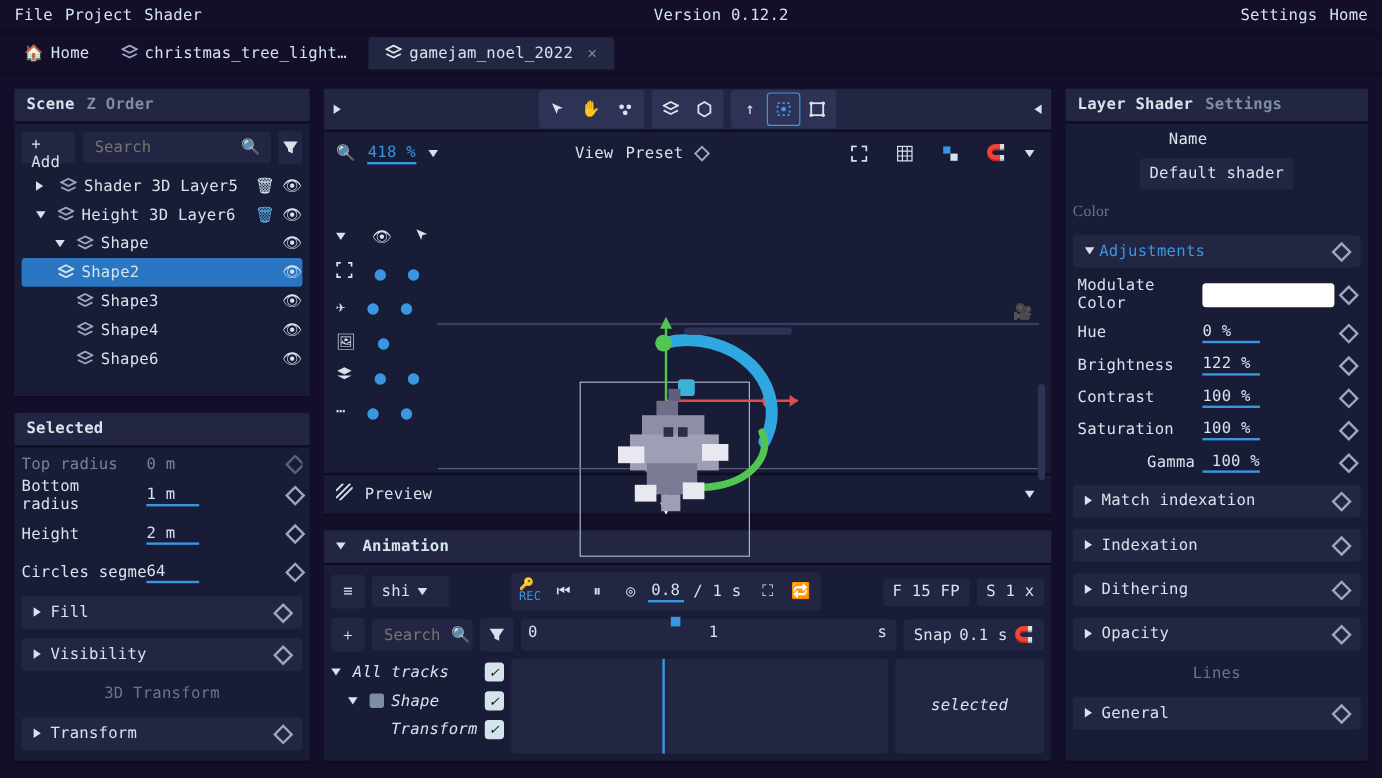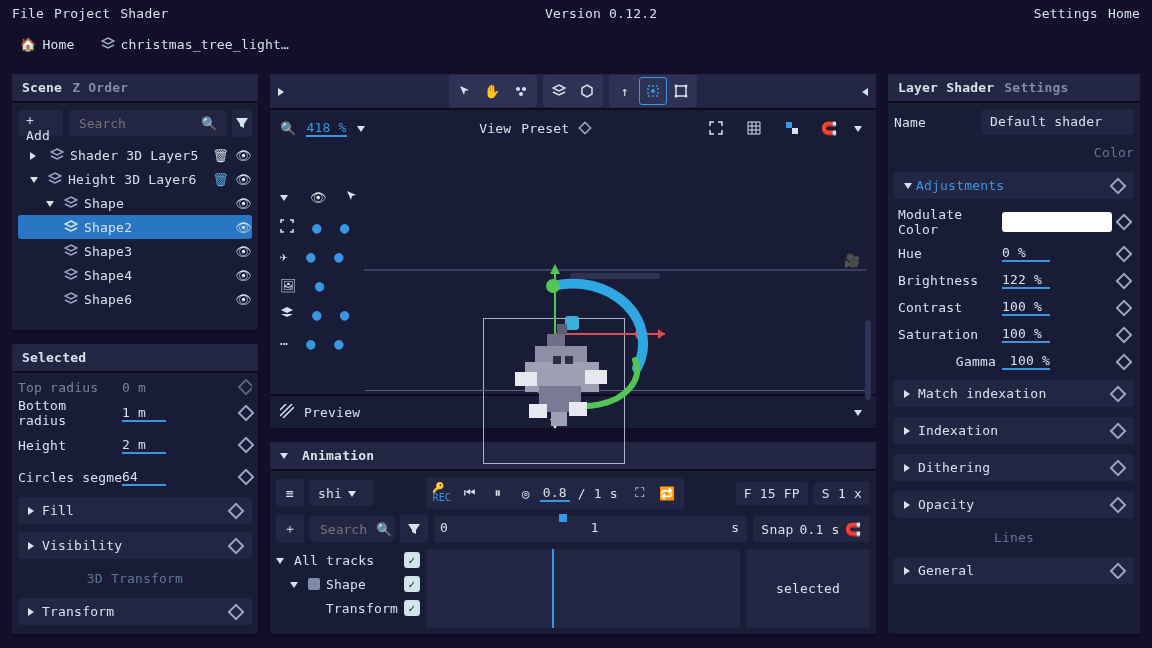--- a/index.html
+++ b/index.html
@@ -82,20 +82,29 @@
     <span data-interactable="false">Home</span>
   </div>
   <div class="row gap6" data-interactable="true" style="padding:6px 8px;">
     <span class="i" data-interactable="false">
       <svg viewBox="0 0 14 14">
           <path d="M7 1l6 3-6 3-6-3z M1 8l6 3 6-3" fill="none" stroke="#9AA7C2" stroke-width="1.5"></path>
         </svg>
     </span>
     <span data-interactable="false">christmas_tree_light…</span>
   </div>
+  <div class="row gap6" data-interactable="true" style="padding:6px 14px;background:var(--bg2);border-radius:3px 3px 0 0;">
+    <span class="i" data-interactable="false">
+      <svg viewBox="0 0 14 14">
+          <path d="M7 1l6 3-6 3-6-3z M1 8l6 3 6-3" fill="none" stroke="#D3E4EC" stroke-width="1.5"></path>
+        </svg>
+    </span>
+    <span data-interactable="false">gamejam_noel_2022</span>
+    <span style="color:var(--dim);margin-left:6px;" data-interactable="true">✕</span>
+  </div>
 </div>
 
 <div class="row" style="position:absolute;top:62px;left:0;right:0;bottom:0;padding:12px;gap:12px;align-items:stretch;">
 
   <div class="col" style="width:246px;gap:12px;">
 
     <div class="panel col" style="height:258px;">
       <div class="row header gap10" data-interactable="false">
         <span data-interactable="true">Scene</span>
         <span class="subtab" data-interactable="true">Z Order</span>
@@ -139,21 +148,21 @@
         <div class="row" style="height:24px;gap:6px;padding-left:28px;" data-interactable="true">
           <span class="disc open" data-interactable="true"></span>
           <span class="i" data-interactable="false">
               <svg viewBox="0 0 14 14">
                 <path d="M7 1l6 3-6 3-6-3z M1 8l6 3 6-3" fill="none" stroke="#9AA7C2" stroke-width="1.5"></path>
               </svg>
             </span>
           <span class="grow" data-interactable="false">Shape</span>
           <span data-interactable="true">👁</span>
         </div>
-        <div class="row" style="height:24px;gap:6px;padding-left:46px;background:var(--sel);border-radius:3px;" data-interactable="true">
+        <div class="row" style="height:24px;gap:6px;padding-left:30px;background:var(--sel);border-radius:3px;" data-interactable="true">
           <span class="i" data-interactable="false">
               <svg viewBox="0 0 14 14">
                 <path d="M7 1l6 3-6 3-6-3z M1 8l6 3 6-3" fill="none" stroke="#D3E4EC" stroke-width="1.5"></path>
               </svg>
             </span>
           <span class="grow" data-interactable="false">Shape2</span>
           <span data-interactable="true">👁</span>
         </div>
         <div class="row" style="height:24px;gap:6px;padding-left:46px;" data-interactable="true">
           <span class="i" data-interactable="false">
@@ -463,21 +472,21 @@
           <span style="position:absolute;right:8px;top:4px;" data-interactable="false">s</span>
           <div style="position:absolute;left:40%;top:-2px;width:8px;height:8px;background:var(--accent);" data-interactable="true"></div>
         </div>
         <div class="row field" style="gap:6px;">
           <span data-interactable="false">Snap</span>
           <span data-interactable="true">0.1 s</span>
           <span style="color:var(--accent);" data-interactable="true">🧲</span>
         </div>
       </div>
 
-      <div class="row grow" style="padding:0 6px 6px;gap:6px;align-items:stretch;">
+      <div class="row grow" style="padding:0 6px 6px;gap:6px;align-items:stretch;font-style:italic;">
         <div class="col" style="width:144px;gap:2px;">
           <div class="row" style="height:22px;gap:6px;" data-interactable="true">
             <span class="disc open" data-interactable="true"></span>
             <span class="grow" data-interactable="false">All tracks</span>
             <span class="chk" data-interactable="true">✓</span>
           </div>
           <div class="row" style="height:22px;gap:6px;padding-left:14px;" data-interactable="true">
             <span class="disc open" data-interactable="true"></span>
             <span style="width:12px;height:12px;background:var(--dim);border-radius:2px;" data-interactable="false"></span>
             <span class="grow" data-interactable="false">Shape</span>
@@ -497,25 +506,25 @@
       </div>
     </div>
   </div>
 
   <div class="panel col" style="width:252px;">
     <div class="row header gap10">
       <span data-interactable="true">Layer Shader</span>
       <span class="subtab" data-interactable="true">Settings</span>
     </div>
     <div class="col pad6" style="gap:6px;overflow:hidden;">
-      <div class="row" style="gap:8px;">
+      <div class="row" style="gap:8px;flex-direction:column;">
         <span style="width:80px;" data-interactable="false">Name</span>
         <span class="field grow" data-interactable="true">Default shader</span>
       </div>
-      <div style="text-align:right;color:var(--hdr);padding:4px 0;" data-interactable="false">Color</div>
+      <div style="text-align:left;color:var(--hdr);padding:4px 0;font-family:Liberation Serif, serif;" data-interactable="false">Color</div>
 
       <div class="sec row" data-interactable="true">
         <span class="disc open" data-interactable="true"></span>
         <span class="grow" style="color:var(--accent);" data-interactable="false">Adjustments</span>
         <span class="keybox" data-interactable="true"></span>
       </div>
 
       <div class="row" style="gap:6px;padding:0 4px;">
           <span style="width:98px;" data-interactable="false">Modulate Color</span>
           <span class="grow" style="height:20px;background:#fff;border-radius:3px;" data-interactable="true"></span>

